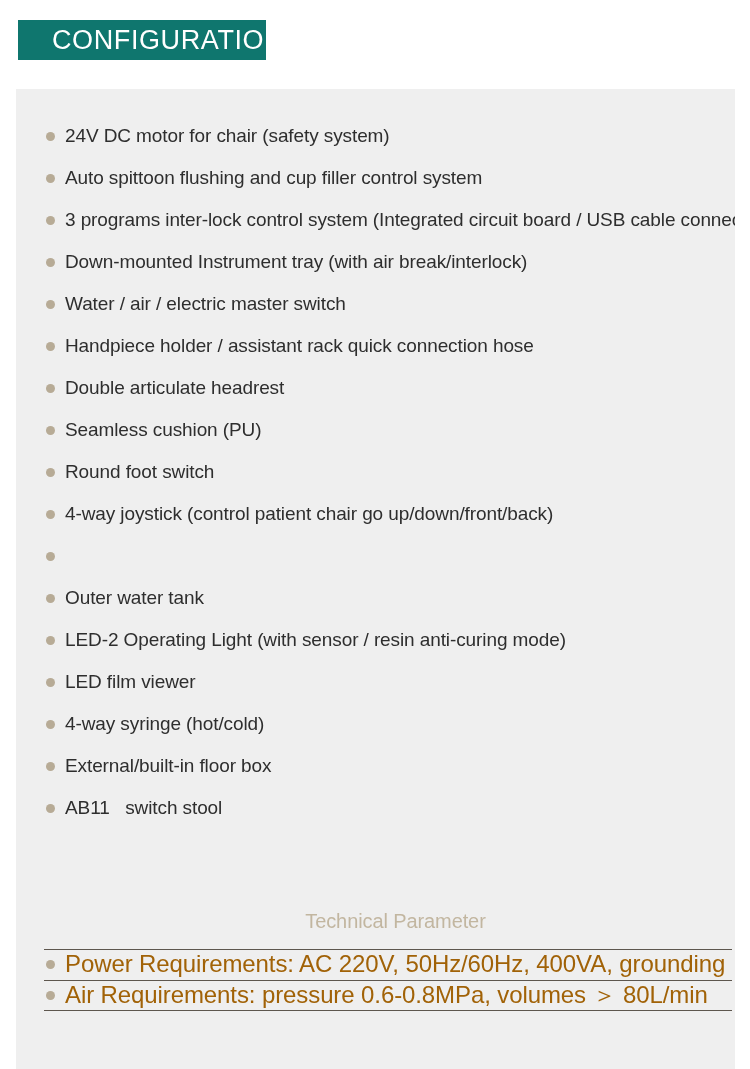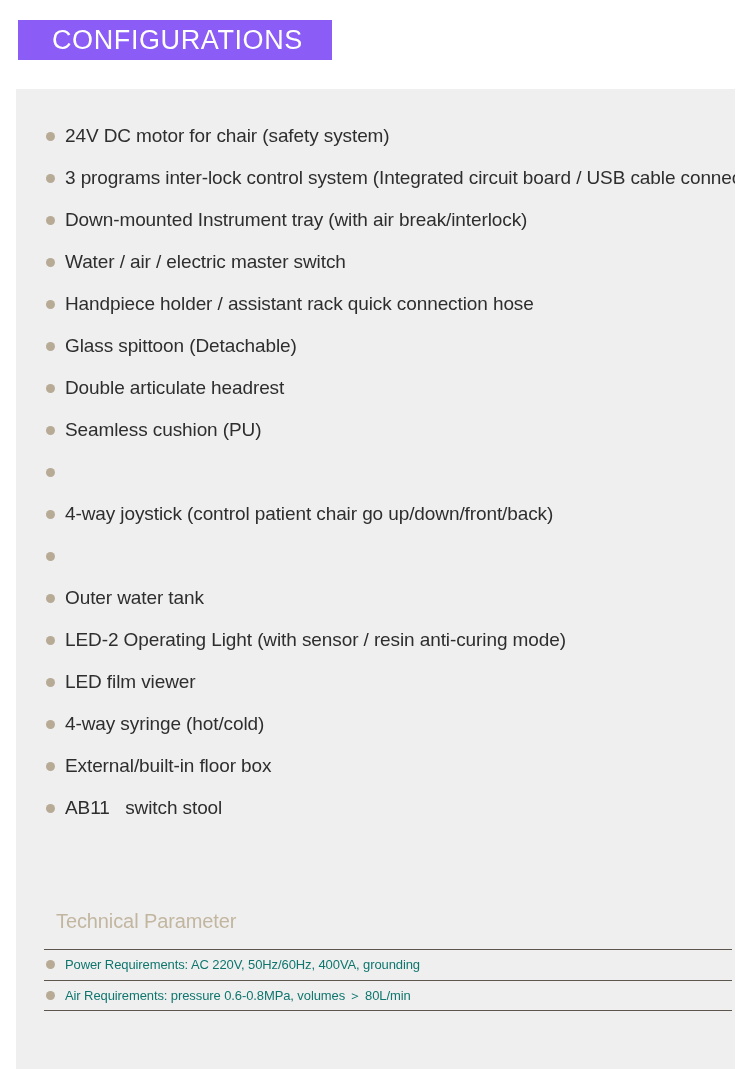--- a/index.html
+++ b/index.html
@@ -14,23 +14,23 @@
     overflow: hidden;
     font-family: "Liberation Sans", sans-serif;
     -webkit-font-smoothing: antialiased;
   }
 
   
   #header-banner {
     position: absolute;
     left: 18px;
     top: 20px;
-    width: 314px;
+    width: 248px;
     height: 40px;
-    background: #8b5cf6;
+    background: #0f766e;
     display: flex;
     align-items: center;
     box-sizing: border-box;
     padding-left: 34px;
   }
   #header-title {
     color: #ffffff;
     font-size: 27px;
     font-weight: 400;
     letter-spacing: 0.6px;
@@ -93,20 +93,21 @@
     top: 820px;
     width: 100%;
   }
   #tech-heading {
     padding-left: 40px;
     font-size: 20px;
     color: #c2b6a0;
     line-height: 1.2;
     margin-bottom: 16px;
     letter-spacing: -0.1px;
+    text-align: center;
   }
   #tech-rows {
     list-style: none;
     margin: 0;
     padding: 0;
   }
   .tech-row {
     position: relative;
     height: 31px;
     display: flex;
@@ -125,22 +126,22 @@
   .tech-row:last-child .rule-bottom {
     position: absolute;
     left: 28px;
     right: 3px;
     bottom: 0;
     height: 1px;
     background: #5d564e;
   }
   .tech-text {
     margin-left: 10px;
-    font-size: 13px;
-    color: #0f766e;
+    font-size: 24px;
+    color: #a16207;
     line-height: 1.2;
     white-space: pre;
     letter-spacing: -0.1px;
     text-align: right;
   }
 </style>
 </head>
 <body>
 
 <div id="header-banner">
@@ -149,48 +150,49 @@
 
 <div id="content-panel">
 
   <ul id="config-list">
       <li class="config-item">
         <span class="bullet" style="background: rgb(183, 171, 150);"></span>
         <span class="config-text">24V DC motor for chair (safety system)</span>
       </li>
       <li class="config-item">
         <span class="bullet" style="background: rgb(183, 171, 150);"></span>
+        <span class="config-text">Auto spittoon flushing and cup filler control system</span>
+      </li>
+      <li class="config-item">
+        <span class="bullet" style="background: rgb(183, 171, 150);"></span>
         <span class="config-text">3 programs inter-lock control system (Integrated circuit board / USB cable connection)</span>
       </li>
       <li class="config-item">
         <span class="bullet" style="background: rgb(183, 171, 150);"></span>
         <span class="config-text">Down-mounted Instrument tray (with air break/interlock)</span>
       </li>
       <li class="config-item">
         <span class="bullet" style="background: rgb(183, 171, 150);"></span>
         <span class="config-text">Water / air / electric master switch</span>
       </li>
       <li class="config-item">
         <span class="bullet" style="background: rgb(183, 171, 150);"></span>
         <span class="config-text">Handpiece holder / assistant rack quick connection hose</span>
       </li>
       <li class="config-item">
         <span class="bullet" style="background: rgb(183, 171, 150);"></span>
-        <span class="config-text">Glass spittoon (Detachable)</span>
-      </li>
-      <li class="config-item">
-        <span class="bullet" style="background: rgb(183, 171, 150);"></span>
         <span class="config-text">Double articulate headrest</span>
       </li>
       <li class="config-item">
         <span class="bullet" style="background: rgb(183, 171, 150);"></span>
         <span class="config-text">Seamless cushion (PU)</span>
       </li>
       <li class="config-item">
         <span class="bullet" style="background: rgb(183, 171, 150);"></span>
+        <span class="config-text">Round foot switch</span>
       </li>
       <li class="config-item">
         <span class="bullet" style="background: rgb(183, 171, 150);"></span>
         <span class="config-text">4-way joystick (control patient chair go up/down/front/back)</span>
       </li>
       <li class="config-item">
         <span class="bullet" style="background: rgb(183, 171, 150);"></span>
       </li>
       <li class="config-item">
         <span class="bullet" style="background: rgb(183, 171, 150);"></span>

